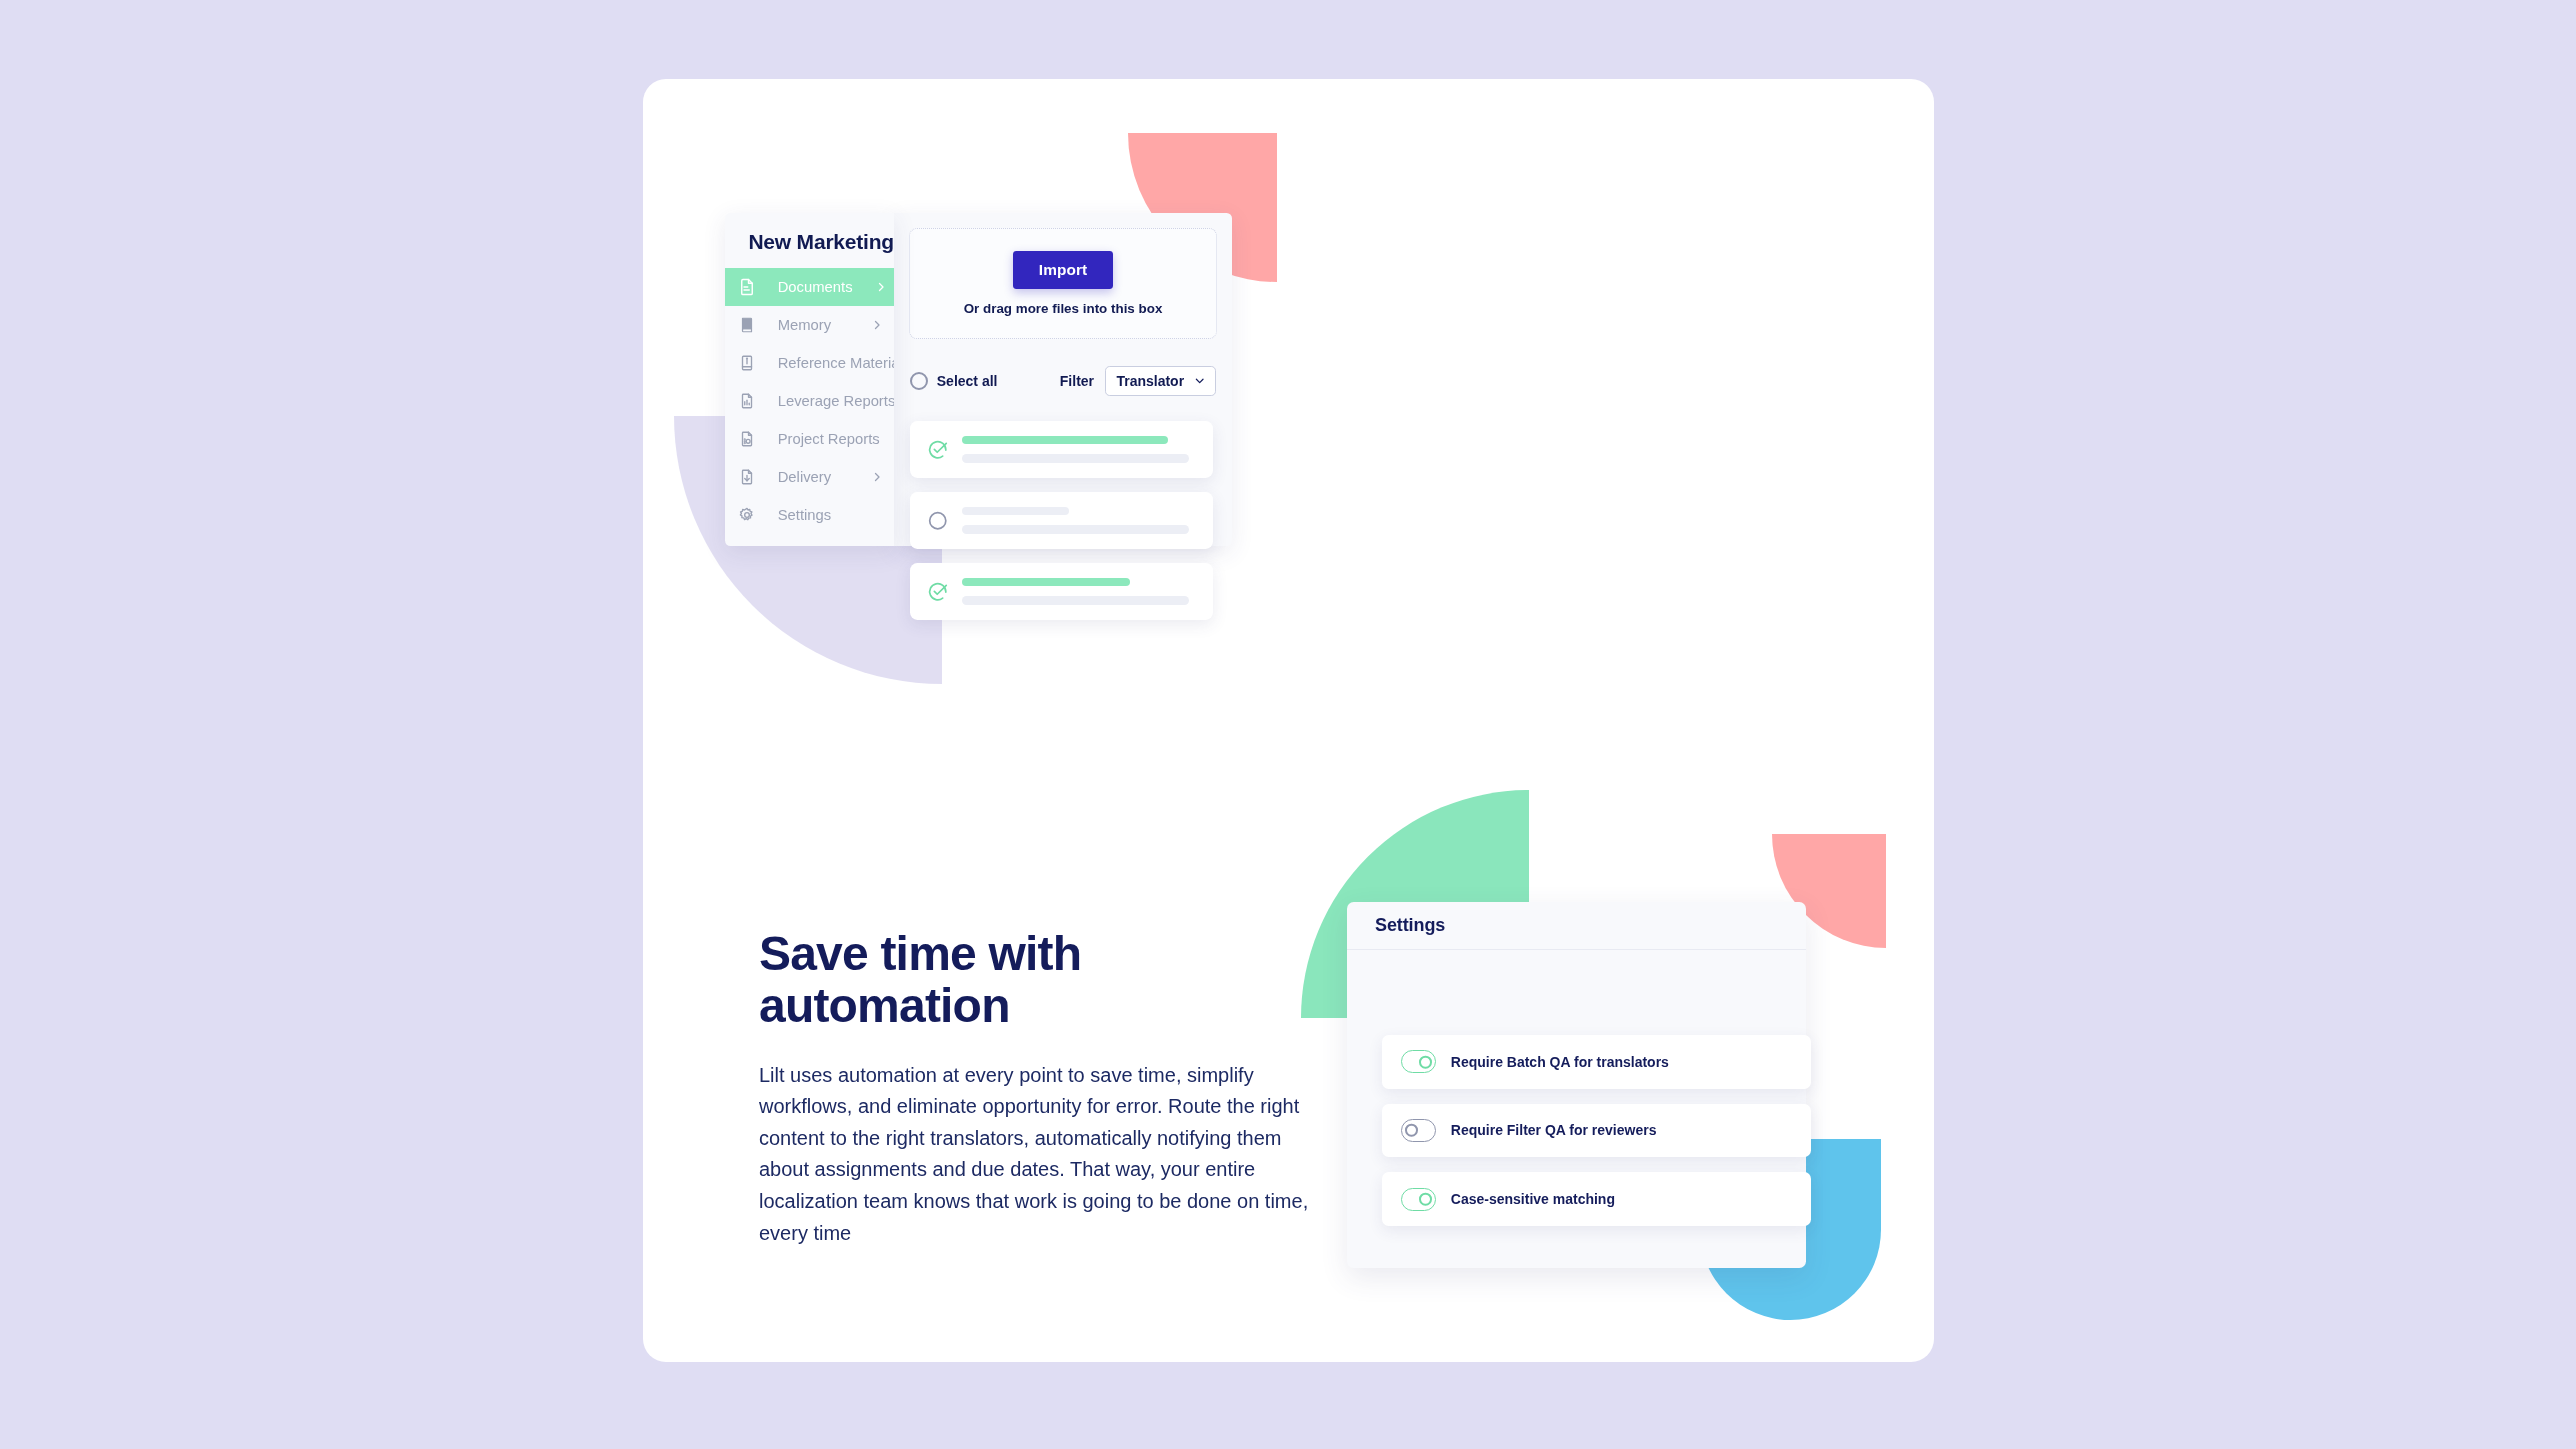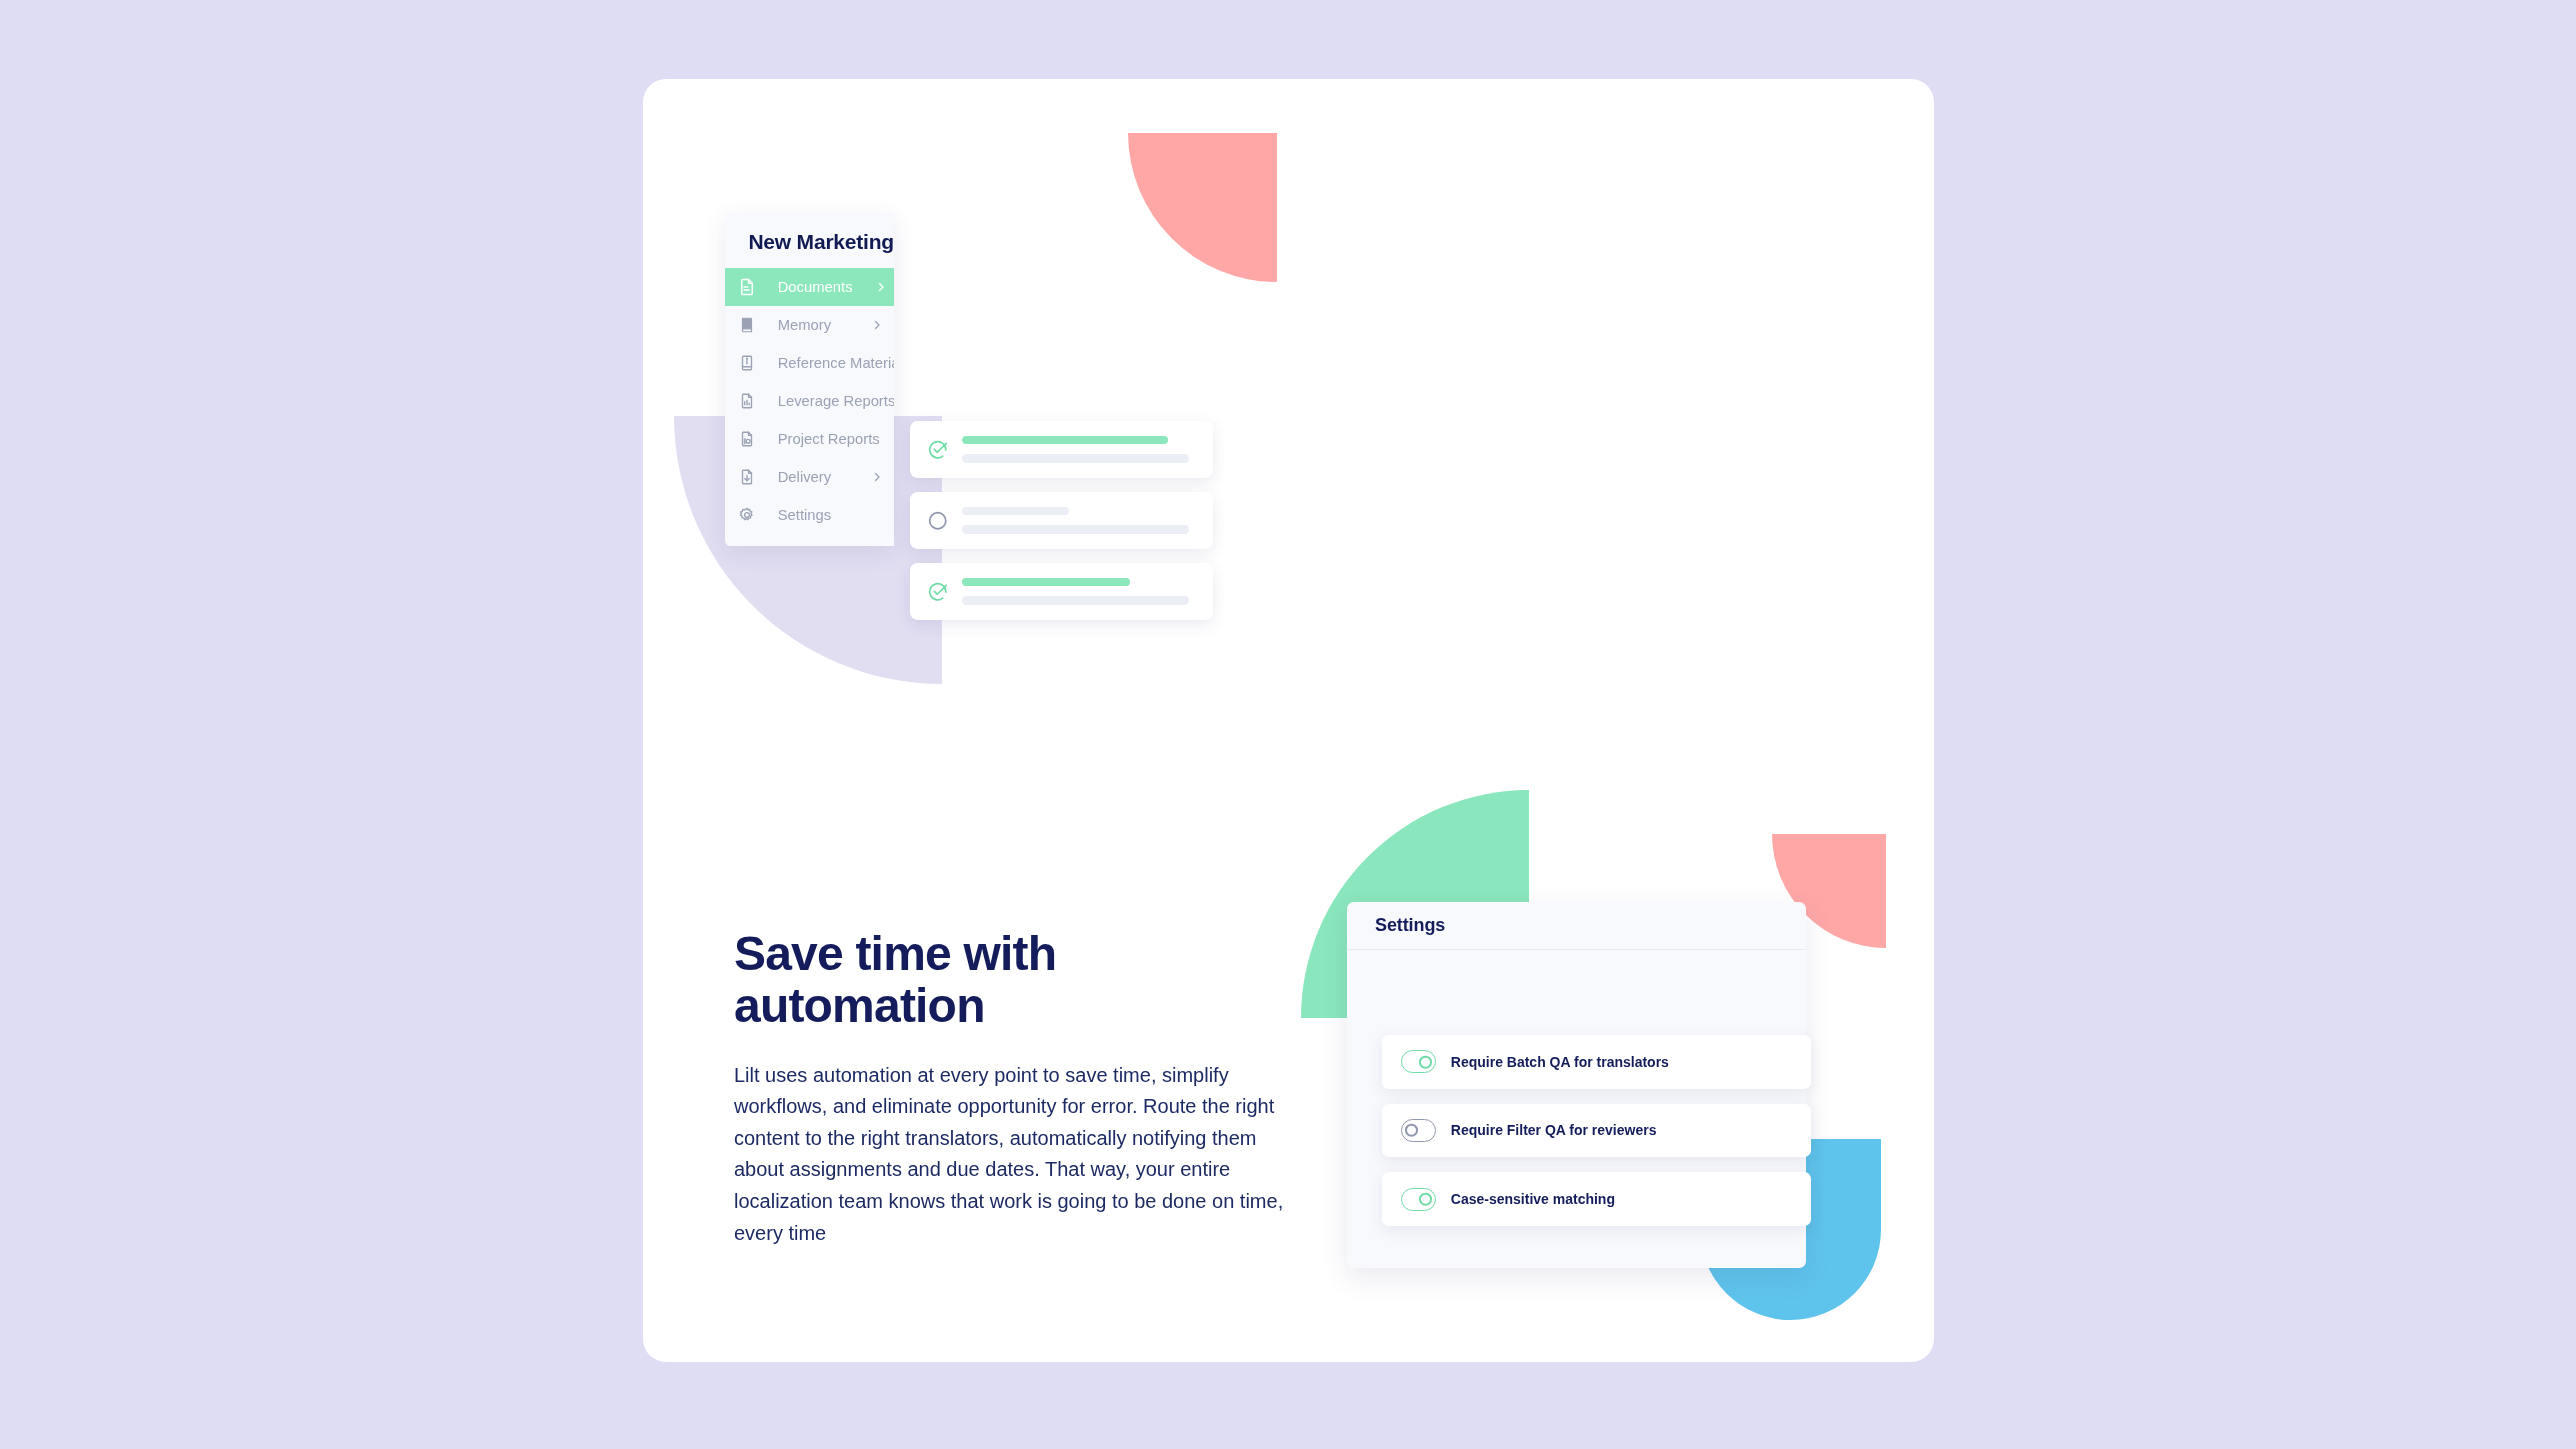--- a/index.html
+++ b/index.html
@@ -248,21 +248,21 @@
     margin-top: 28px;
     font-size: 20px;
     line-height: 1.58;
     color: #1d2a63;
     font-weight: 400;
   }
 
   
   .copy-bottom {
     position: absolute;
-    left: 734px; top: 928px;
+    left: 759px; top: 928px;
     width: 557px;
     z-index: 4;
   }
 
   
   .settings-mock {
     position: absolute;
     left: 1347px; top: 902px;
     width: 459px; height: 366px;
     z-index: 5;
@@ -344,20 +344,38 @@
 
 <div class="page-card"></div>
 
 <div class="deco deco-lavender"></div>
 <div class="deco deco-green-bottom"></div>
 <div class="deco deco-pink-bottom"></div>
 <div class="deco deco-blue-bottom"></div>
 
 <div class="docs-mock">
 
+  <div class="docs-panel">
+    <div class="dropzone">
+      <button class="import-btn">Import</button>
+      <div class="dropzone-hint">Or drag more files into this box</div>
+    </div>
+
+    <div class="filter-row">
+      <div class="radio-ring"></div>
+      <div class="select-all-label">Select all</div>
+      <div class="filter-label">Filter</div>
+      <div class="filter-select">
+        <span>Translator</span>
+        <svg class="chev" viewBox="0 0 24 24" fill="none" stroke="#141c5b" stroke-width="2.6" stroke-linecap="round" stroke-linejoin="round">
+          <polyline points="5 9 12 16 19 9"></polyline>
+        </svg>
+      </div>
+    </div>
+  </div>
 
   <div class="docs-sidebar">
     <div class="docs-title">New Marketing</div>
 
     <div class="nav-item active">
       <svg class="nav-ico" viewBox="0 0 24 24" fill="none" stroke="#ffffff" stroke-width="1.9" stroke-linecap="round" stroke-linejoin="round">
         <path d="M14 2H6.5A1.5 1.5 0 0 0 5 3.5v17A1.5 1.5 0 0 0 6.5 22h11a1.5 1.5 0 0 0 1.5-1.5V7z"></path>
         <polyline points="14 2 14 7 19 7"></polyline>
         <line x1="8" y1="12" x2="13" y2="12"></line>
         <line x1="8" y1="16" x2="15" y2="16"></line>

